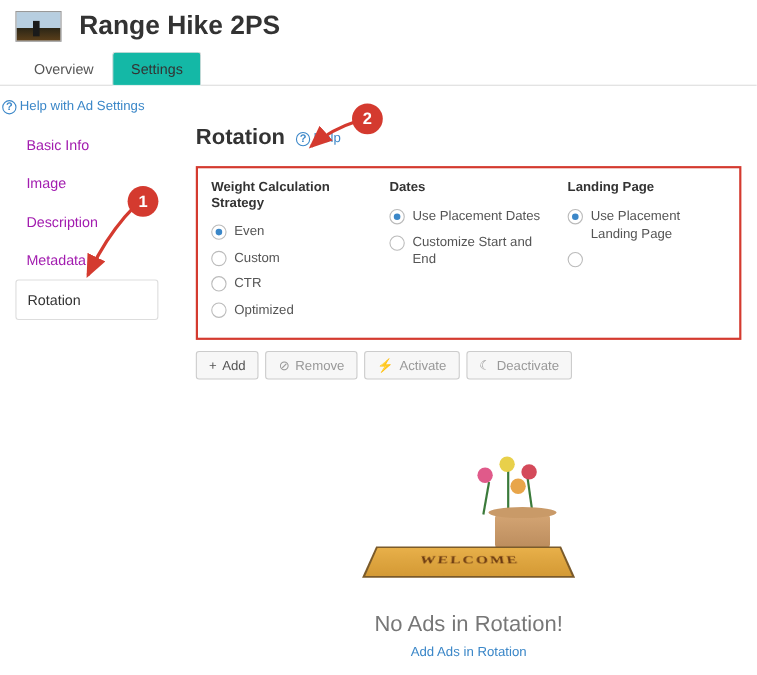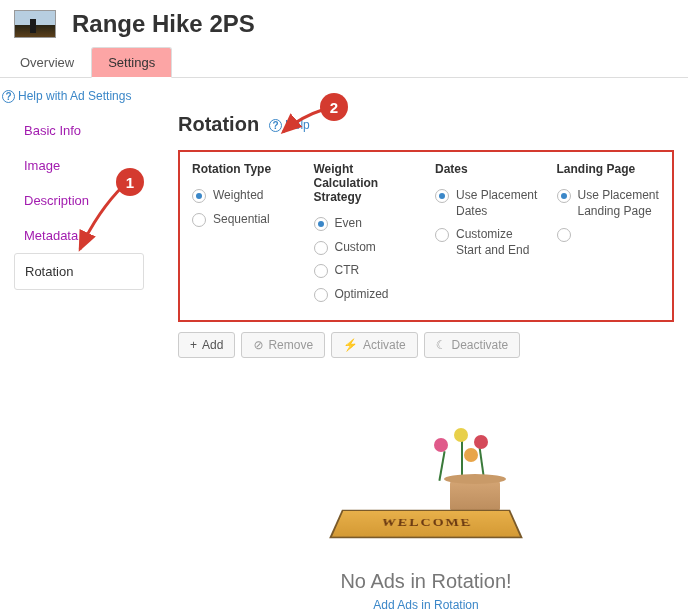--- a/index.html
+++ b/index.html
@@ -16,27 +16,27 @@
     width: 42px; height: 28px;
     background: linear-gradient(to bottom, #b7cee0 0%, #b7cee0 55%, #2a2516 55%, #5b3f1a 100%);
     position: relative;
     border: 1px solid #999;
   }
   .thumb::after {
     content:''; position:absolute; left:15px; top:8px; width:6px; height:14px;
     background:#1a1a1a;
   }
   h1 { font-size: 24px; font-weight: 600; margin: 0; color:#333; }
-  .tabs { display: flex; border-bottom: 1px solid #ddd; padding: 0 3px; gap:0; }
+  .tabs { display: flex; border-bottom: 1px solid #ddd; padding: 0 14px; gap:0; }
   .tab {
     padding: 7px 16px; font-size: 13px; color:#555; cursor: pointer;
     border:1px solid transparent; position: relative; top:1px;
   }
   .tab.active {
-    border:1px solid #ddd; border-bottom-color:#fff; background:#fca5a5; border-radius:3px 3px 0 0;
+    border:1px solid #ddd; border-bottom-color:#fff; background:#14b8a6; border-radius:3px 3px 0 0;
     color:#333;
   }
   .help-link { padding: 10px 2px; }
   .help-link a, .link { color:#3b87c8; font-size:12px; text-decoration:none; }
   .q-icon {
     display:inline-block; width:13px; height:13px; border-radius:50%;
     border:1px solid #3b87c8; color:#3b87c8; font-size:10px; line-height:12px;
     text-align:center; margin-right:3px; font-weight:bold;
   }
   .cols { display:flex; padding: 0 14px; gap: 34px; }
@@ -149,31 +149,20 @@
   <div class="main">
     <div class="sect-title">
       <h2>Rotation</h2>
       <a href="#" class="link">
         <span class="q-icon">?</span><span>Help</span>
       </a>
     </div>
 
     <div class="panel">
       <div class="col">
-        <h4>Rotation Type</h4>
-        <label class="radio">
-              <span class="rd on"></span>
-              <span>Weighted</span>
-            </label>
-        <label class="radio">
-              <span class="rd"></span>
-              <span>Sequential</span>
-            </label>
-      </div>
-      <div class="col">
         <h4>Weight Calculation Strategy</h4>
         <label class="radio">
               <span class="rd on"></span>
               <span>Even</span>
             </label>
         <label class="radio">
               <span class="rd"></span>
               <span>Custom</span>
             </label>
         <label class="radio">

